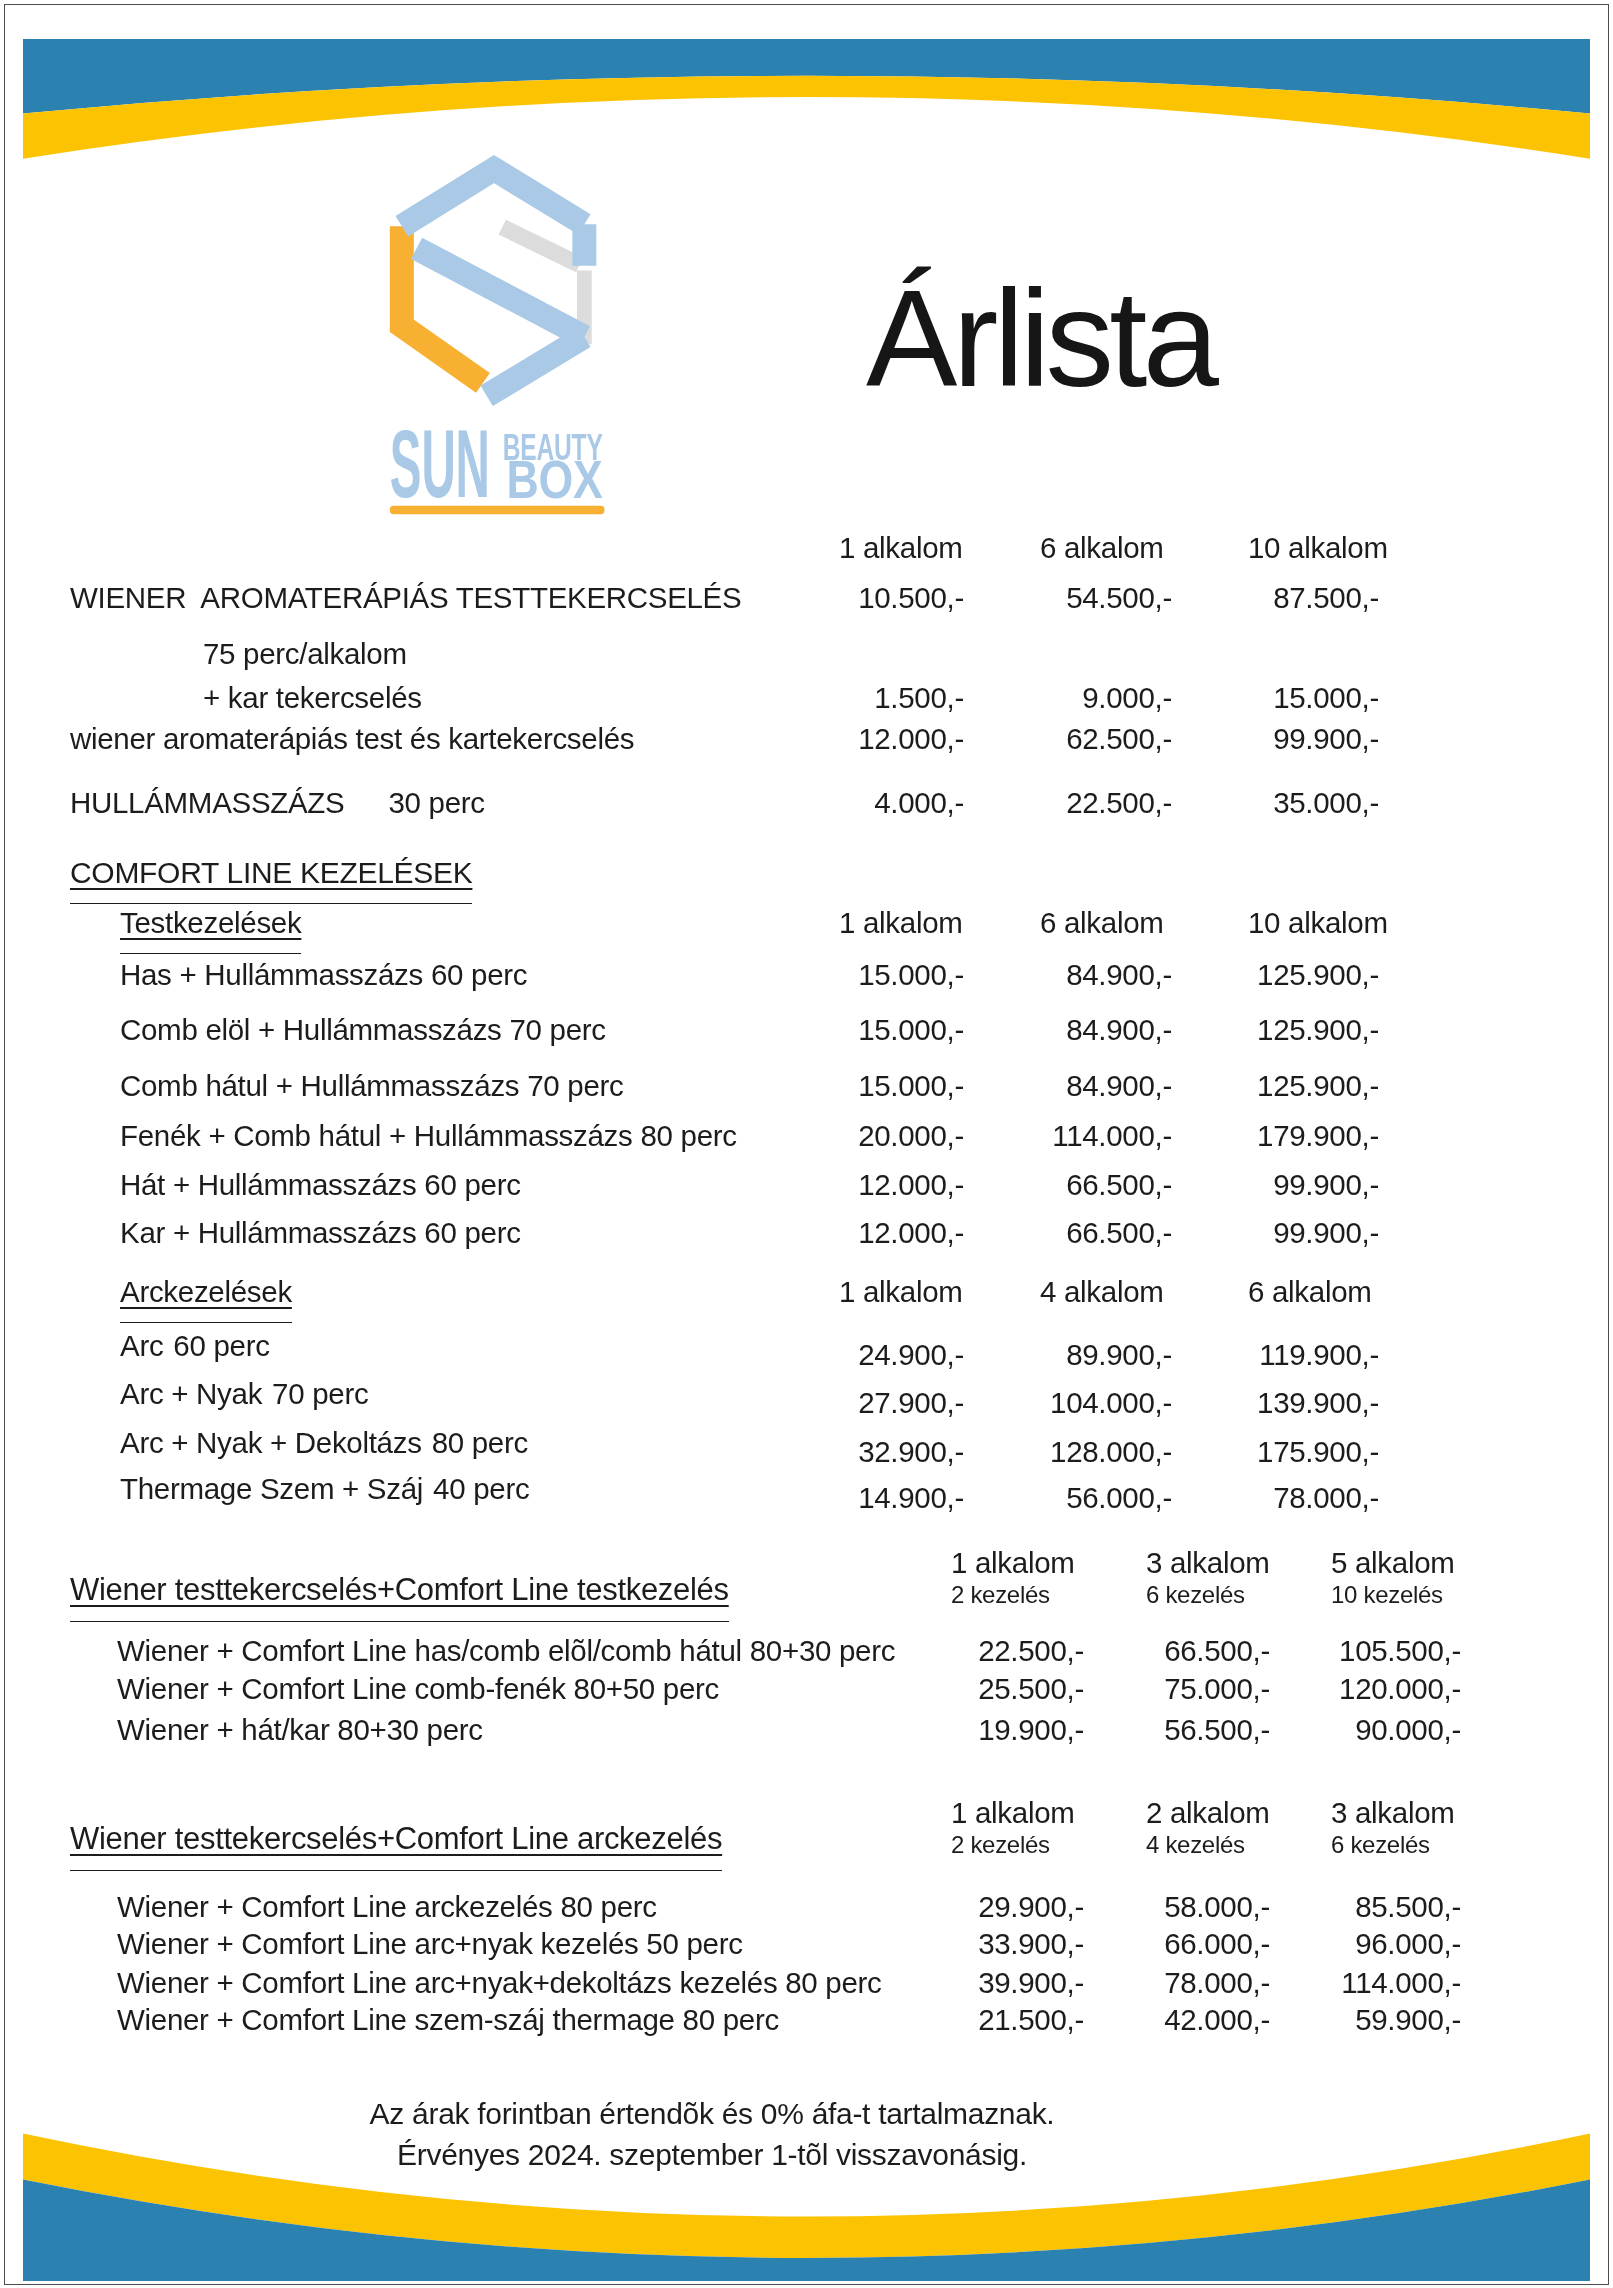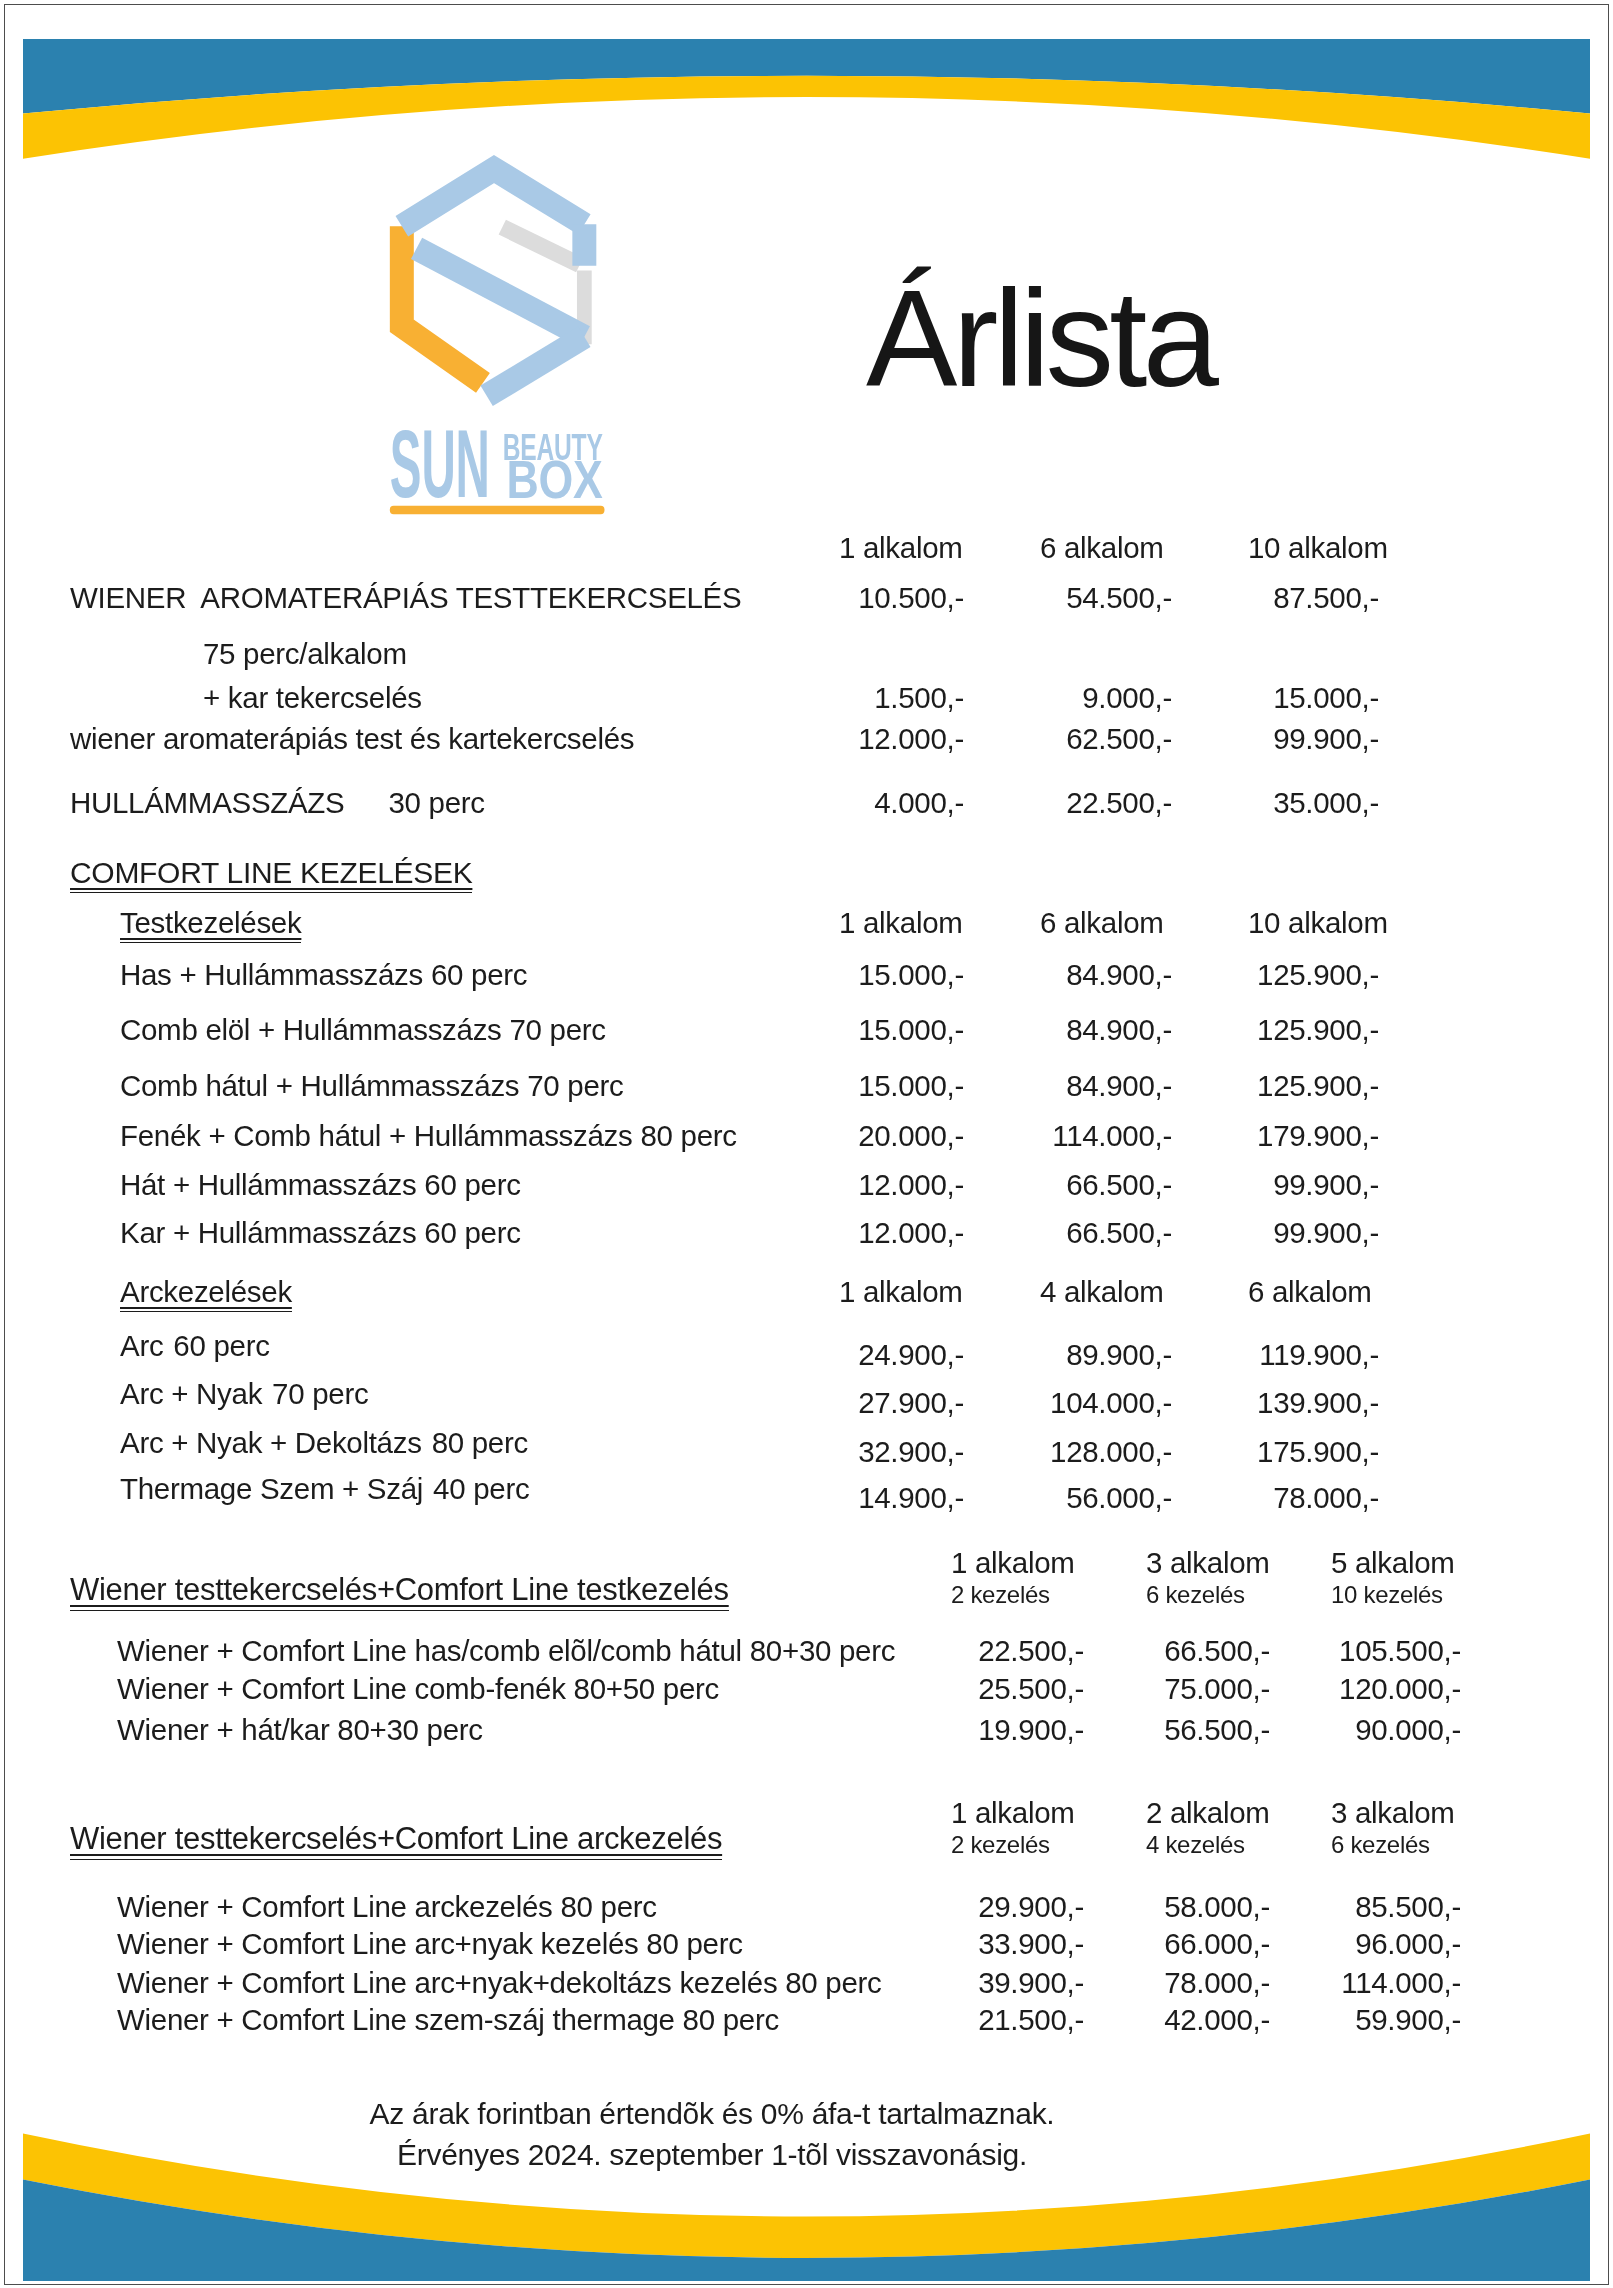--- a/index.html
+++ b/index.html
@@ -42,21 +42,21 @@
   .h1{left:835px;} .h2{left:1036px;} .h3{left:1244px;}
   .g1{left:947px;} .g2{left:1142px;} .g3{left:1327px;}
   .sub{font-size:24px;}
 
   .sect{font-size:30px;}
   .u2{
     display:inline-block;
     text-decoration:underline;
     text-decoration-thickness:1.8px;
     text-underline-offset:4.6px;
-    padding-bottom:2px;
+    padding-bottom:13px;
     border-bottom:1.8px solid #1c1c1c;
   }
   .combo-head{font-size:31px;margin-top:14px;}
 
   .footer-line{position:absolute; left:0; width:1424px; text-align:center; font-size:30px;}
 </style>
 </head>
 <body>
 
 <div class="page">
@@ -245,21 +245,21 @@
   <div class="row combo-head" style="top:1807px">
     <span class="lbl i0 u2">Wiener testtekercselés+Comfort Line arckezelés</span>
   </div>
   <div class="row" style="top:1890px">
     <span class="lbl i3">Wiener + Comfort Line arckezelés 80 perc</span>
     <span class="p d1">29.900,-</span>
     <span class="p d2">58.000,-</span>
     <span class="p d3">85.500,-</span>
   </div>
   <div class="row" style="top:1927px">
-    <span class="lbl i3">Wiener + Comfort Line arc+nyak kezelés 80 perc</span>
+    <span class="lbl i3">Wiener + Comfort Line arc+nyak kezelés 50 perc</span>
     <span class="p d1">33.900,-</span>
     <span class="p d2">66.000,-</span>
     <span class="p d3">96.000,-</span>
   </div>
   <div class="row" style="top:1966px">
     <span class="lbl i3">Wiener + Comfort Line arc+nyak+dekoltázs kezelés 80 perc</span>
     <span class="p d1">39.900,-</span>
     <span class="p d2">78.000,-</span>
     <span class="p d3">114.000,-</span>
   </div>

